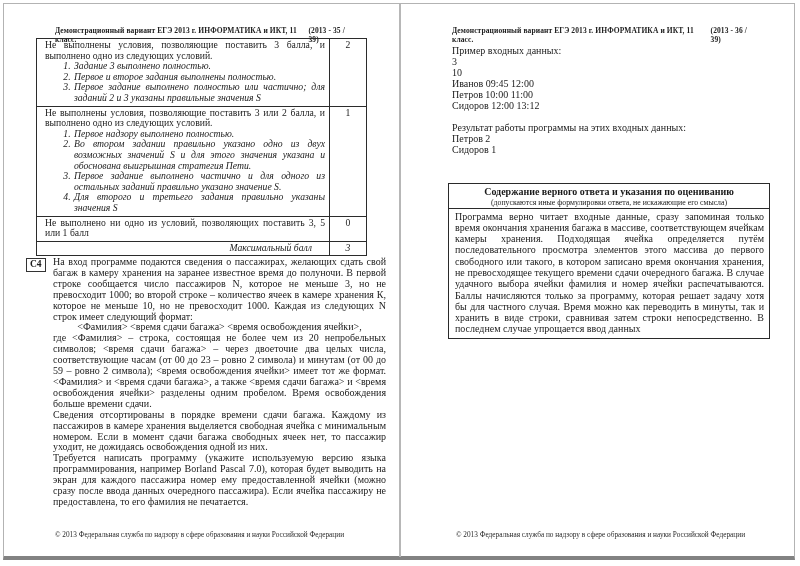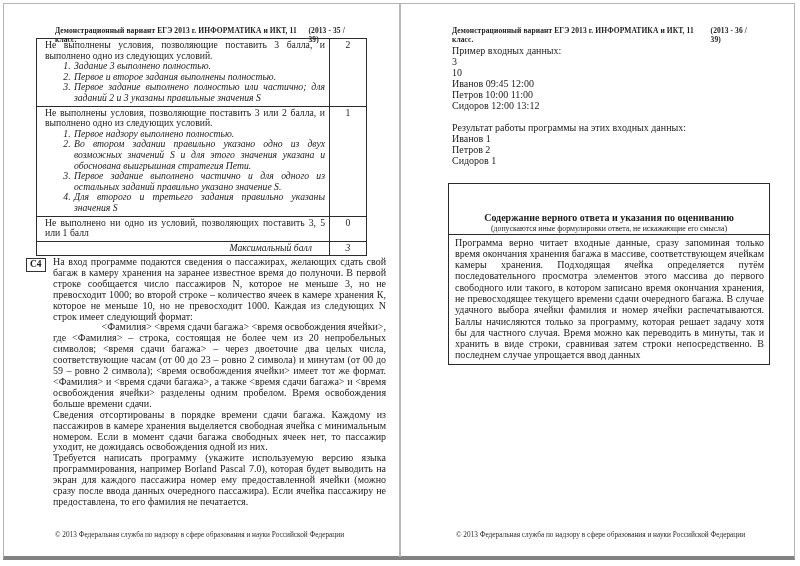--- a/index.html
+++ b/index.html
@@ -37,31 +37,31 @@
   .crit-list li { padding-left:1px; text-align:justify; }
   td.max-label { font-style:italic; text-align:right; padding:1px 17px 2px 4px; }
   td.max-score { font-style:italic; }
 
   .task { position:absolute; left:53px; top:257px; width:333px; }
   .task-label {
     position:absolute; left:-27px; top:1px; border:1px solid #333;
     font-size:9.5px; font-weight:bold; padding:0 3px 1px 3px; line-height:11px;
   }
   .task p { margin:0; font-size:10px; line-height:10.9px; text-align:justify; }
-  .task p.fmt { text-align:right; }
+  .task p.fmt { text-align:center; }
 
   .io-block { position:absolute; left:51px; top:45px; font-size:10px; line-height:11px; }
   .io-line { white-space:pre; }
   .io-gap { height:11px; }
 
   .answer-box {
     position:absolute; left:47px; top:183px; width:322px; min-height:129px;
     border:1px solid #2a2a2a; box-sizing:border-box;
   }
-  .box-head { border-bottom:1px solid #2a2a2a; text-align:center; padding:3px 2px 1px 2px;margin-top:26px; }
+  .box-head { border-bottom:1px solid #2a2a2a; text-align:center; padding:3px 2px 1px 2px; }
   .box-title { font-weight:bold; font-size:10px; line-height:10.5px; }
   .box-sub { font-size:7.8px; line-height:9px; }
   .box-body { padding:2px 5px 3px 6px; font-size:10px; line-height:11.3px; text-align:justify; }
 
   .pg-footer {
     position:absolute; bottom:27px; left:0; width:100%;
     text-align:center; font-size:7.3px; color:#2a2a2a;
   }
 </style>
 </head>
@@ -133,21 +133,20 @@
 
     <div class="io-block">
       <div class="io-line">Пример входных данных:</div>
       <div class="io-line">3</div>
       <div class="io-line">10</div>
       <div class="io-line">Иванов 09:45 12:00</div>
       <div class="io-line">Петров 10:00 11:00</div>
       <div class="io-line">Сидоров 12:00 13:12</div>
       <div class="io-gap"></div>
       <div class="io-line">Результат работы программы на этих входных данных:</div>
-      <div class="io-line">Иванов 1</div>
       <div class="io-line">Петров 2</div>
       <div class="io-line">Сидоров 1</div>
     </div>
 
     <div class="answer-box">
       <div class="box-head">
         <div class="box-title">Содержание верного ответа и указания по оцениванию</div>
         <div class="box-sub">(допускаются иные формулировки ответа, не искажающие его смысла)</div>
       </div>
       <div class="box-body">Программа верно читает входные данные, сразу запоминая только время окончания хранения багажа в массиве, соответствующем ячейкам камеры хранения. Подходящая ячейка определяется путём последовательного просмотра элементов этого массива до первого свободного или такого, в котором записано время окончания хранения, не превосходящее текущего времени сдачи очередного багажа. В случае удачного выбора ячейки фамилия и номер ячейки распечатываются. Баллы начисляются только за программу, которая решает задачу хотя бы для частного случая. Время можно как переводить в минуты, так и хранить в виде строки, сравнивая затем строки непосредственно. В последнем случае упрощается ввод данных</div>

